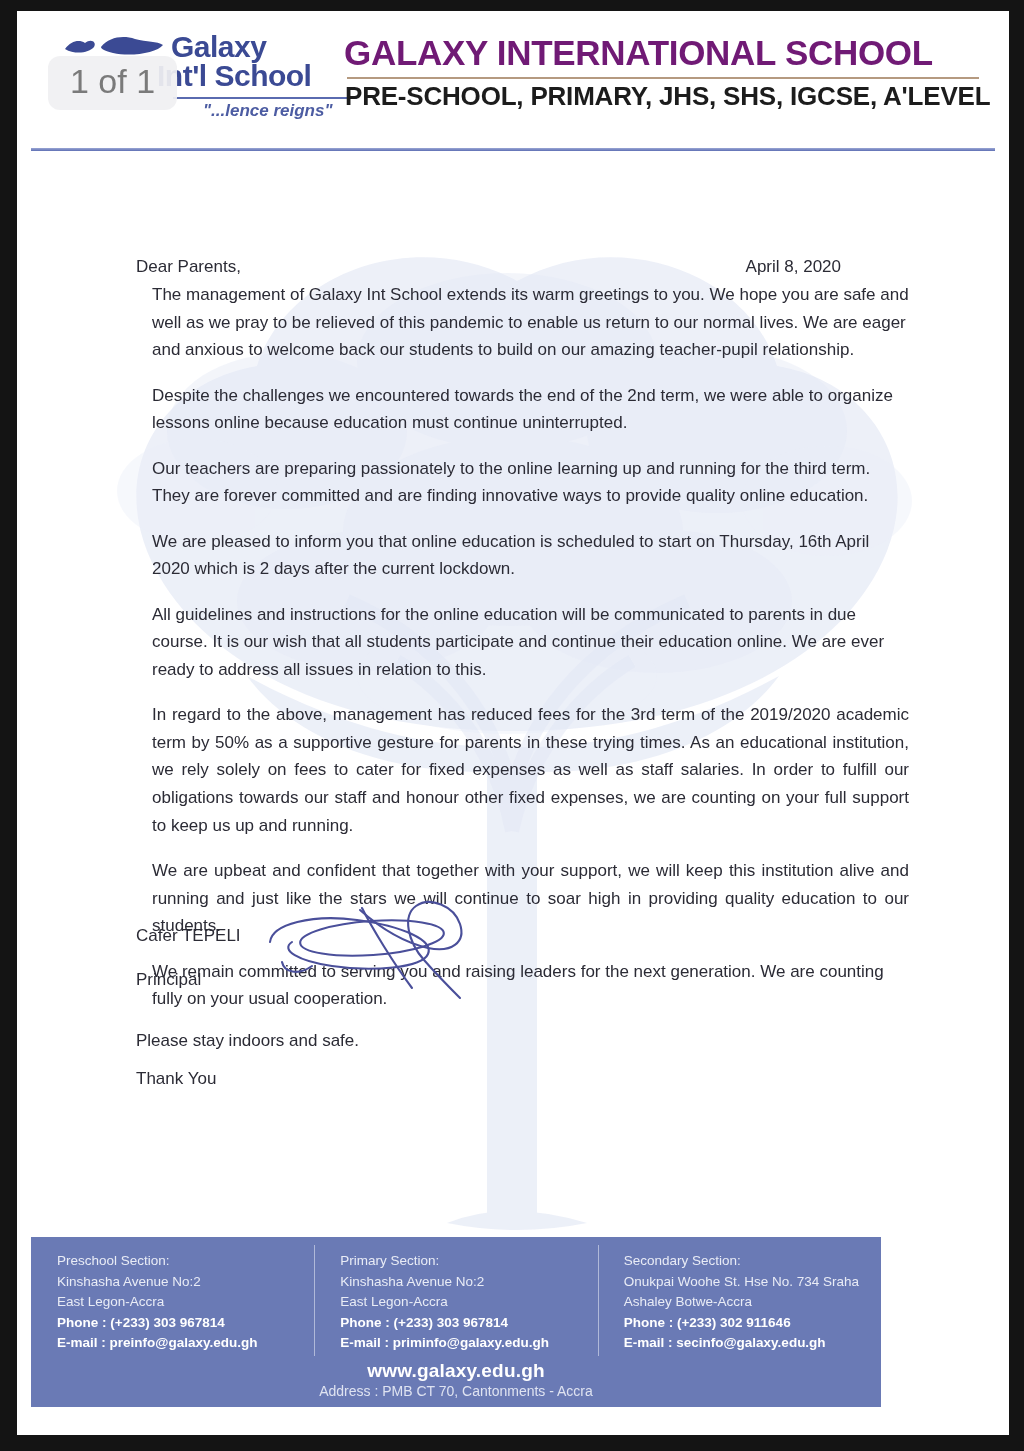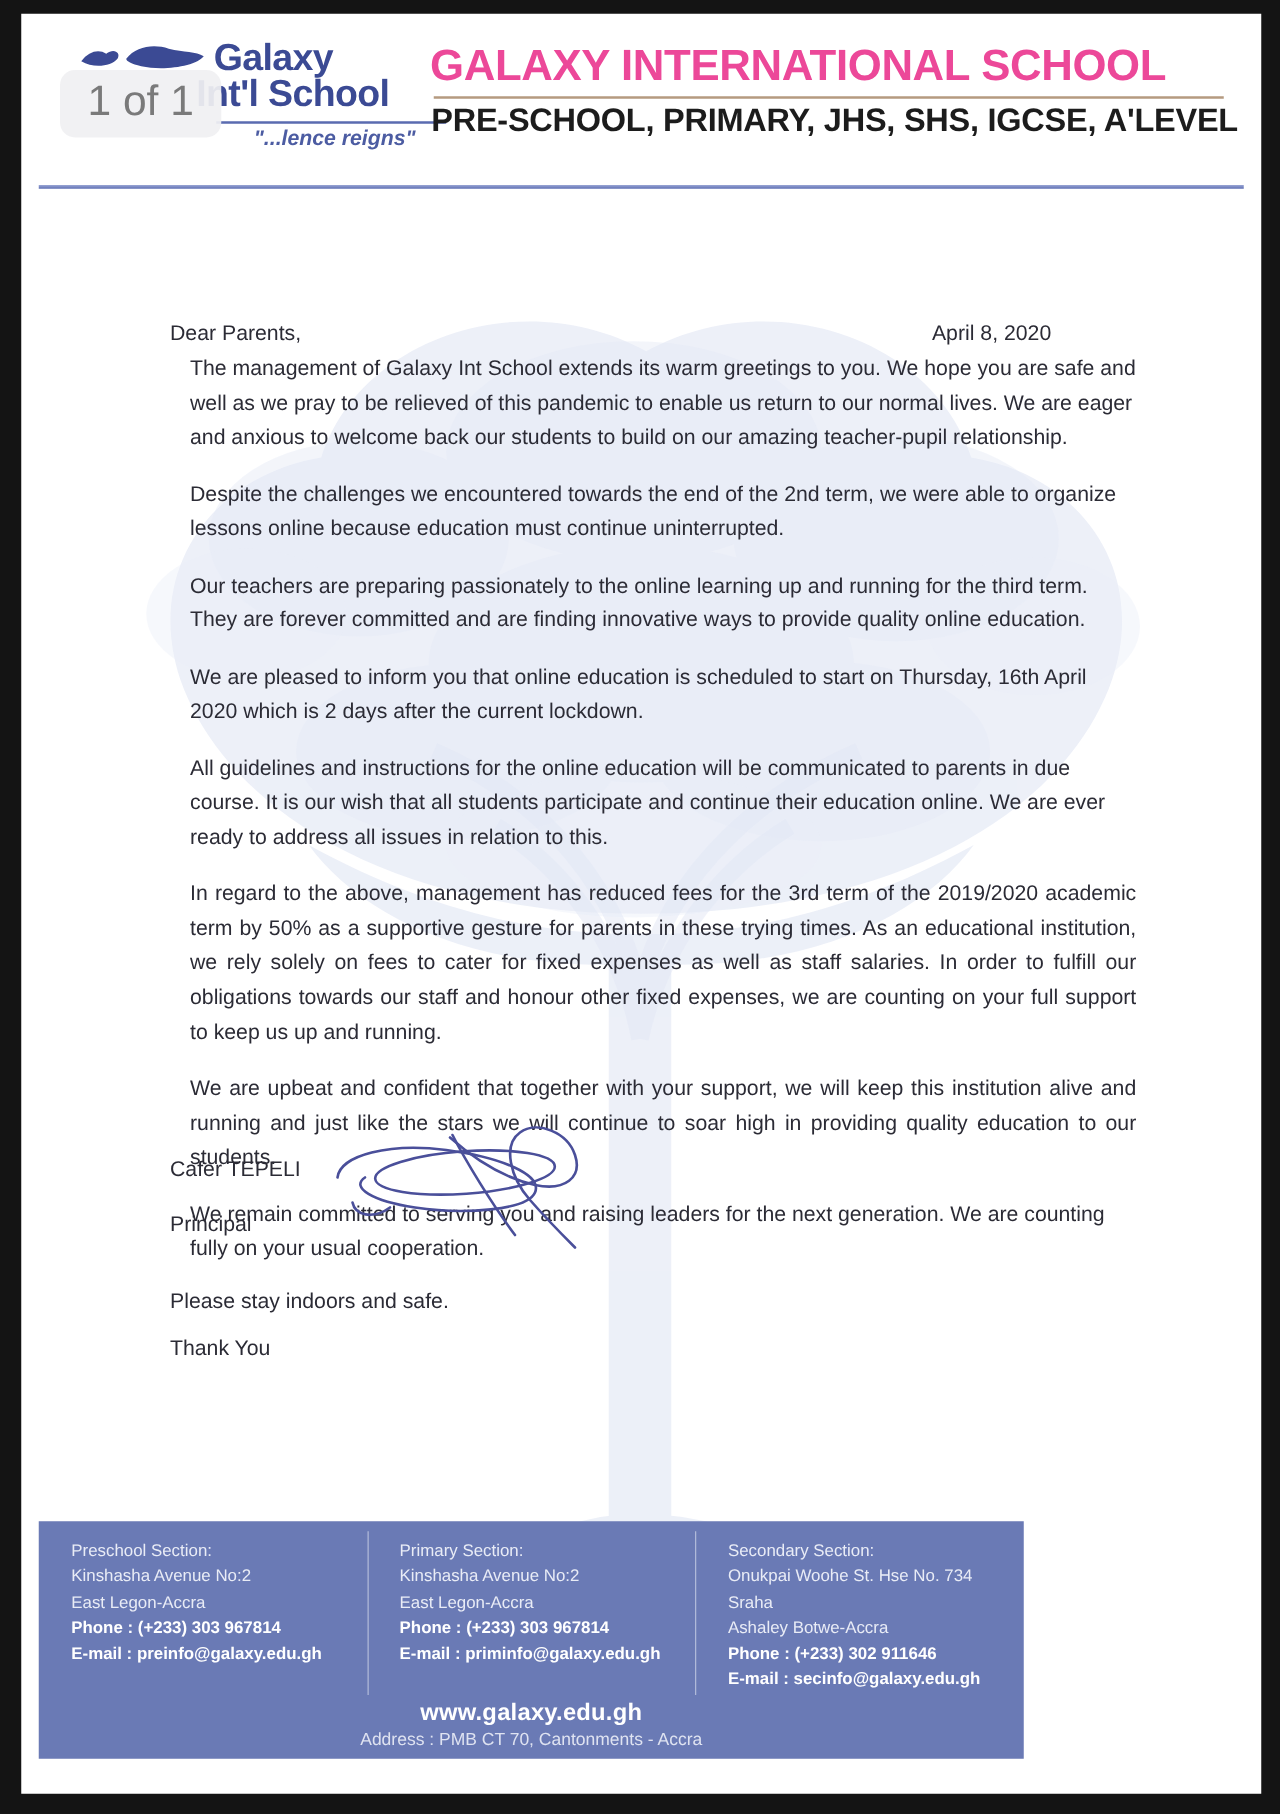--- a/index.html
+++ b/index.html
@@ -101,21 +101,21 @@
     color: #4c5ca2;
     white-space: nowrap;
   }
 
   .school-title {
     position: absolute;
     left: 327px;
     top: 22px;
     font-size: 35px;
     font-weight: bold;
-    color: #ec4899;
+    color: #701a75;
     letter-spacing: -0.3px;
     white-space: nowrap;
   }
   .title-rule {
     position: absolute;
     left: 330px;
     top: 66px;
     width: 632px;
     height: 2px;
     background: #b59a80;
@@ -231,21 +231,21 @@
     top: 0px;
     width: 300px;
     height: 120px;
   }
 
   
   .footer {
     position: absolute;
     left: 14px;
     bottom: 28px;
-    width: 788px;
+    width: 850px;
     background: #6a7ab5;
     padding: 0;
     z-index: 8;
   }
   .footer-cols {
     display: flex;
     padding: 14px 0 6px 0;
   }
   .fcol {
     flex: 1;

